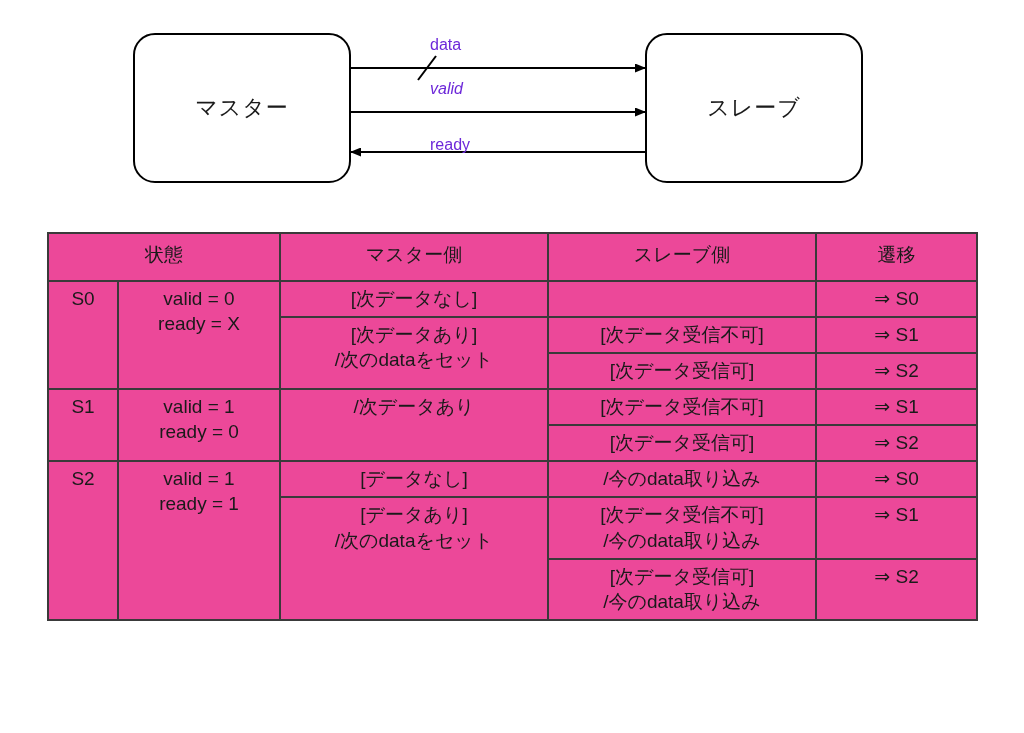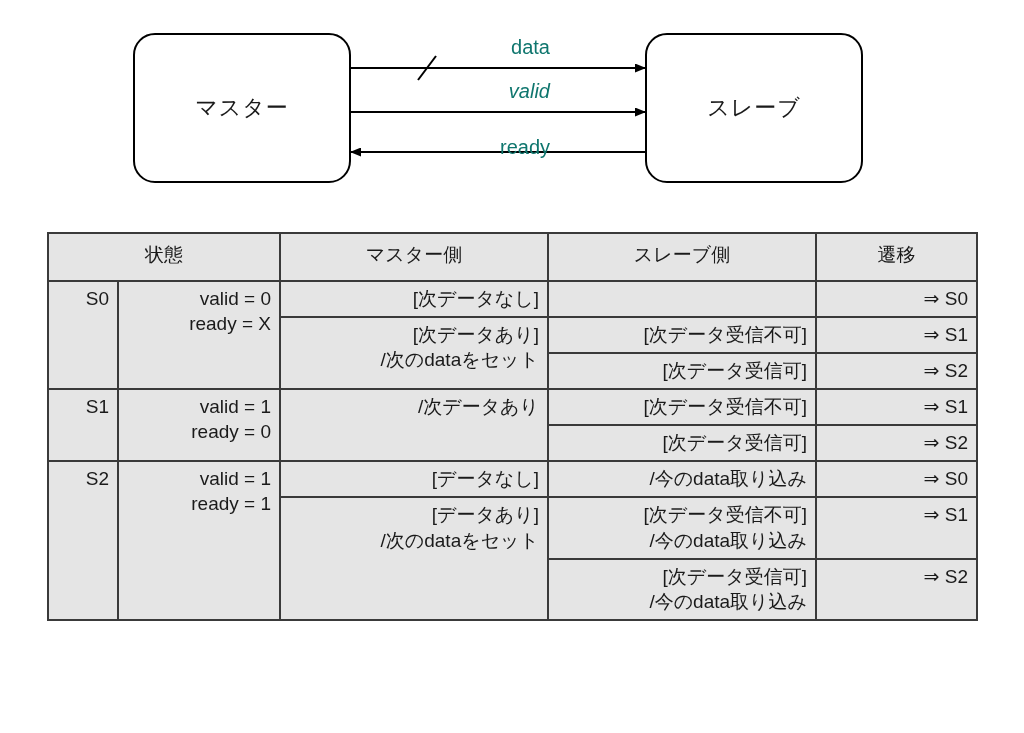--- a/index.html
+++ b/index.html
@@ -47,52 +47,52 @@
   .signal-svg {
     position: absolute;
     left: 0;
     top: 0;
     width: 1024px;
     height: 210px;
     pointer-events: none;
   }
   .signal-label {
     position: absolute;
-    font-size: 20px;
-    color: #0f766e;
+    font-size: 16px;
+    color: #6d28d9;
     white-space: nowrap;
-    text-align: right;
+    text-align: left;
   }
   #signal-label-data  { left: 430px; top: 36px; width: 120px; }
   #signal-label-valid { left: 430px; top: 80px; width: 120px; font-style: italic; }
   #signal-label-ready { left: 430px; top: 136px; width: 120px; }
 
   
   #state-table-wrap {
     position: absolute;
     left: 47px;
     top: 232px;
     width: 929px;
   }
   table.state-table {
     border-collapse: collapse;
     table-layout: fixed;
     width: 929px;
-    background: #e5e5e5;
+    background: #ec4899;
   }
   table.state-table td,
   table.state-table th {
     border: 2px solid #3a3a3a;
     padding: 4px 8px 5px 8px;
     font-size: 19px;
     font-weight: normal;
     color: #1a1a1a;
     vertical-align: top;
     line-height: 1.32;
-    text-align: right;
+    text-align: center;
     box-sizing: border-box;
   }
   table.state-table th {
     text-align: center;
     padding-top: 8px;
     padding-bottom: 8px;
   }
   .col-state-name { width: 70px; }
   .col-state-sig  { width: 162px; }
   .col-master     { width: 268px; }

